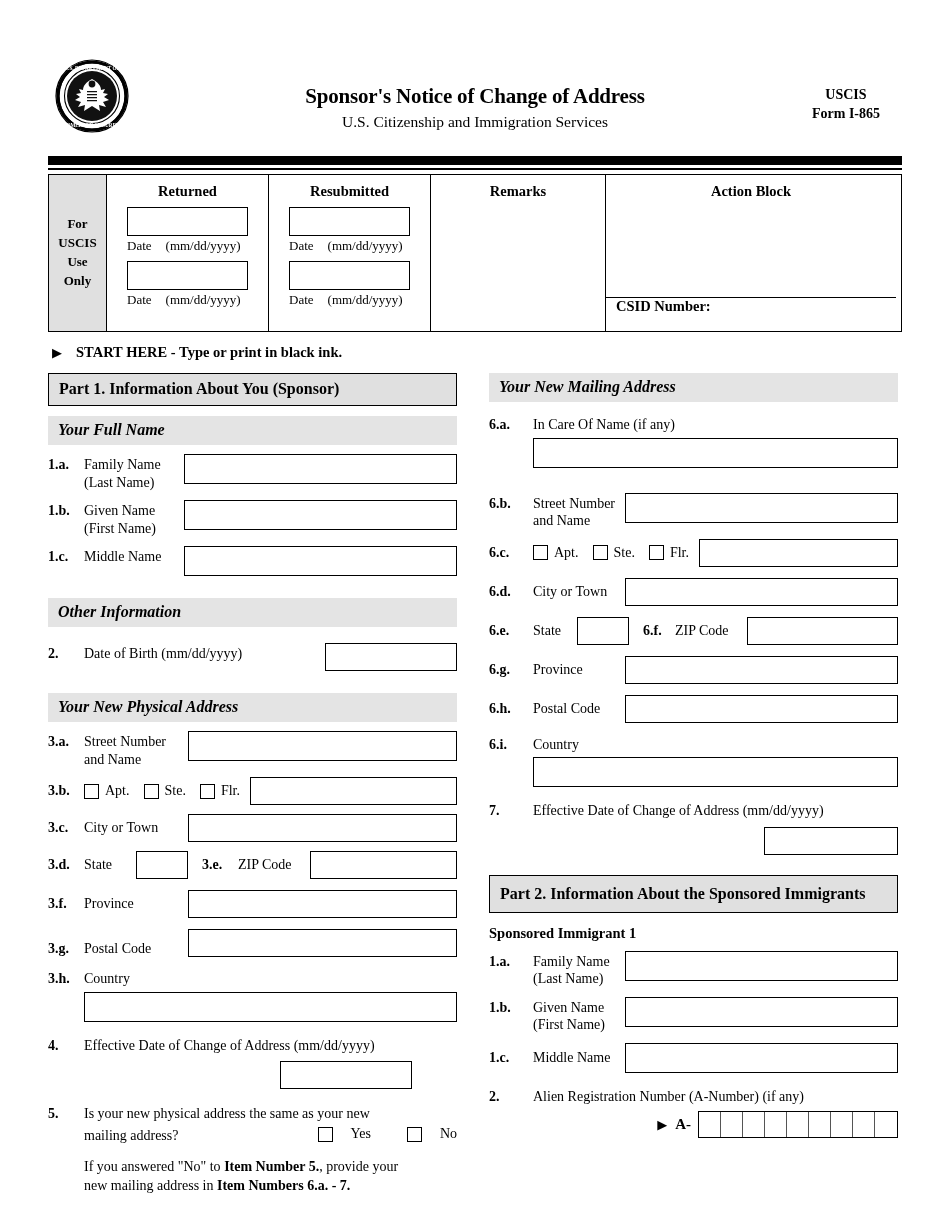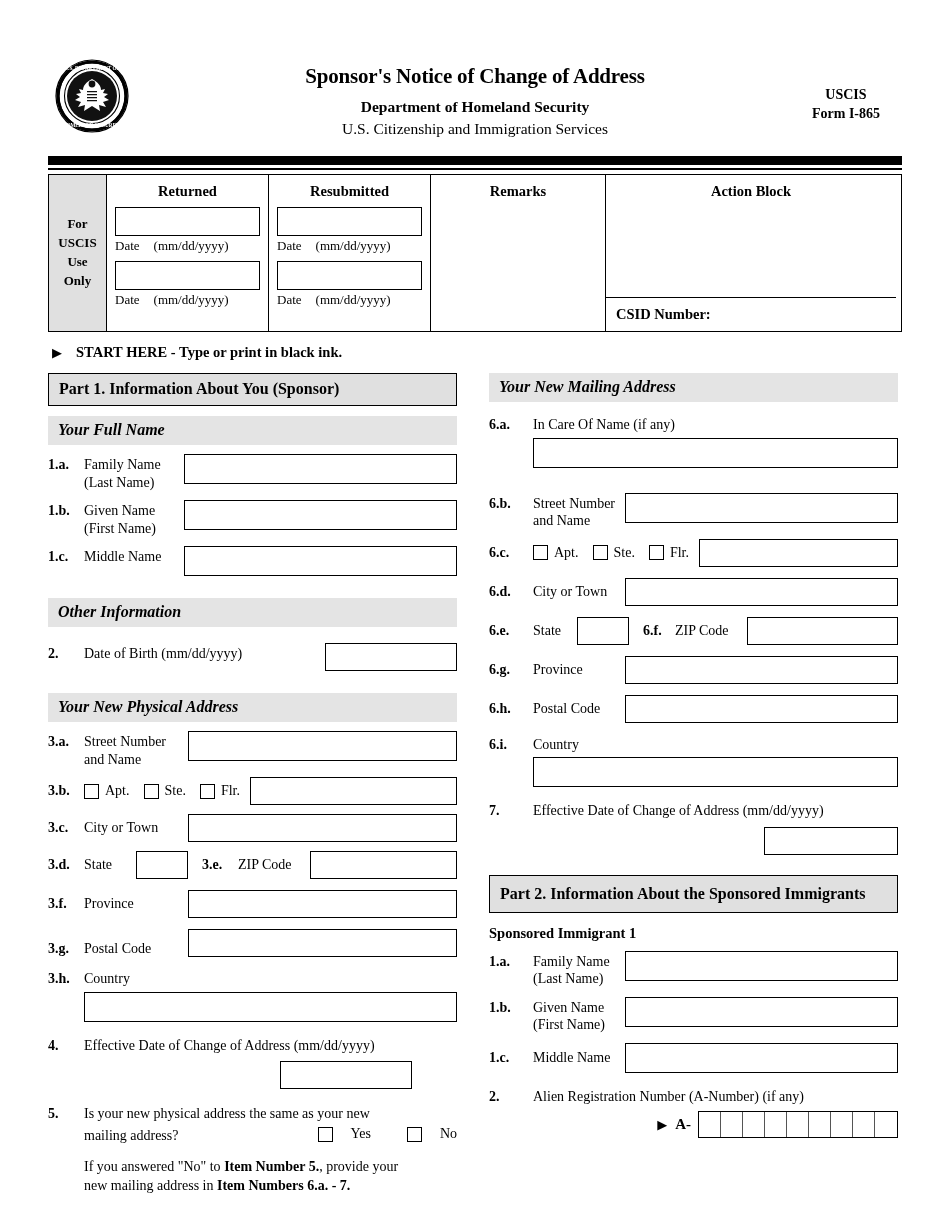--- a/index.html
+++ b/index.html
@@ -15,21 +15,21 @@
   .page { position: relative; width:950px; height:1230px; padding: 0; }
 
   
   .header { position:relative; height: 96px; margin: 52px 48px 0 48px; }
   .seal {
     position:absolute; left:6px; top:6px; width:76px; height:76px;
   }
   .seal svg { display:block; }
   .title-block { text-align:center; padding-top: 12px; }
   .form-title {
-    font-size: 21px; font-weight: bold; letter-spacing: -0.2px;
+    font-size: 21px; font-weight: bold; letter-spacing: -0.2px; margin-top: 20px;
   }
   .subtitle1 { font-size: 15.5px; font-weight: bold; margin-top: 9px; }
   .subtitle2 { font-size: 15.5px; margin-top: 4px; }
   .agency-block {
     position:absolute; right: 22px; top: 34px; text-align:center;
     font-weight:bold; font-size: 14px; line-height: 1.35;
   }
 
   
   .bar-thick { height: 9px; background:#000; margin: 8px 48px 0 48px; }
@@ -45,31 +45,31 @@
   }
   .ut-cell { border-right: 1.5px solid #000; position:relative; }
   .ut-cell:last-child { border-right:none; }
   .ut-shade { background:#e0e0e0; display:flex; align-items:center; justify-content:center; }
   .ut-shade .txt {
     text-align:center; font-weight:bold; font-size: 13px; line-height:1.45;
   }
   .ut-head {
     text-align:center; font-weight:bold; font-size: 14.5px; padding-top: 8px;
   }
-  .date-group { padding: 0 8px; margin-top: 7px; }
+  .date-group { padding: 0 20px; margin-top: 7px; }
   .date-box {
     border: 1.6px solid #000; height: 29px; background:#fff;
   }
   .date-lbl { font-size: 13px; margin-top: 2px; white-space:nowrap; }
   .date-lbl .sp { display:inline-block; width: 14px; }
   .action-split { display:flex; flex-direction:column; height:100%; }
   .action-top { flex: 1 1 auto; }
   .action-bottom {
     border-top: 1.5px solid #000; height: 34px;
-    display:flex; align-items:center; padding-left: 10px;
+    display:flex; align-items:flex-start; padding-left: 10px;
     font-weight:bold; font-size: 14.5px;
   }
 
   
   .start-here {
     margin: 12px 48px 0 52px; font-weight:bold; font-size: 14.5px;
     display:flex; align-items:center; gap: 14px;
   }
   .tri { font-size: 13px; line-height:1; }
 
@@ -148,21 +148,20 @@
         <g fill="#fff" font-family="Liberation Serif, serif" font-size="5.2" font-weight="bold">
           <text x="38" y="12" text-anchor="middle">U.S. DEPARTMENT OF</text>
           <text x="38" y="69" text-anchor="middle">HOMELAND SECURITY</text>
         </g>
         <circle cx="38" cy="38" r="31" fill="none" stroke="#fff" stroke-width="0.6" opacity="0.0"></circle>
       </svg>
     </div>
 
     <div class="title-block">
       <div class="form-title">Sponsor's Notice of Change of Address</div>
-      <div class="subtitle1">Department of Homeland Security</div>
       <div class="subtitle2">U.S. Citizenship and Immigration Services</div>
     </div>
 
     <div class="agency-block">
       <div>USCIS</div>
       <div>Form I-865</div>
     </div>
   </div>
 
   <div class="bar-thick"></div>

